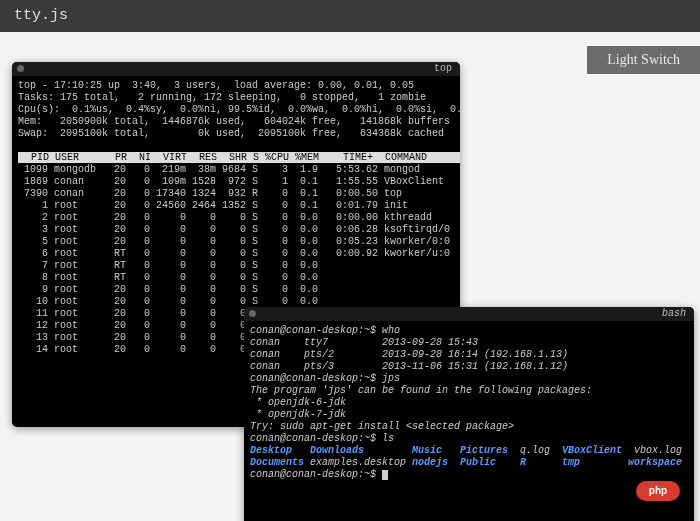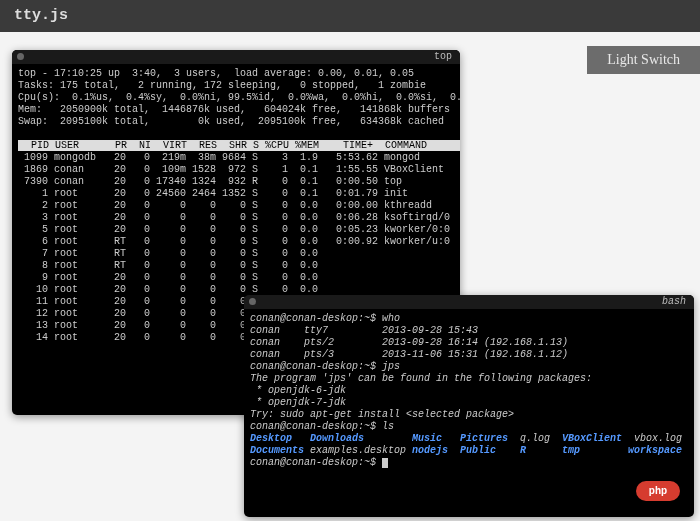--- a/index.html
+++ b/index.html
@@ -17,39 +17,40 @@
     background: #3a3a3a;
     color: #ddd;
     height: 32px;
     line-height: 32px;
     padding: 0 14px;
     display: flex;
     justify-content: space-between;
     font-size: 16px;
     font-family: "SimSun", serif;
   }
-  .topbar .brand { font-family: "Courier New", monospace; font-size: 15px; font-weight: bold; }
+  .topbar .brand { font-family: "Courier New", monospace; font-size: 15px; }
   .topbar .open { cursor: pointer; font-family: "SimSun", serif; }
   .lightswitch {
     position: absolute;
     top: 46px;
     right: 0;
     background: #6c6c6c;
     color: #e8e8e8;
     padding: 6px 20px;
     font-size: 14px;
     font-family: "SimSun", serif;
     cursor: pointer;
     z-index: 50;
   }
   .term-window {
     position: absolute;
     background: #000;
     border-radius: 5px;
     box-shadow: 0 2px 8px rgba(0,0,0,0.4);
+    margin-top: 12px;
   }
   .term-titlebar {
     background: #1a1a1a;
     color: #bbb;
     height: 14px;
     line-height: 14px;
     font-size: 10px;
     font-family: "Courier New", monospace;
     position: relative;
     border-top-left-radius: 5px;

